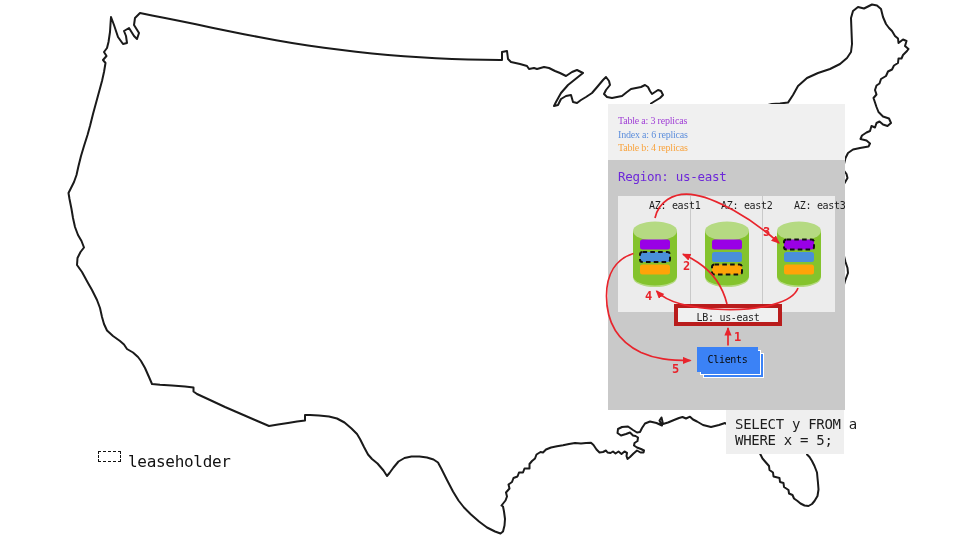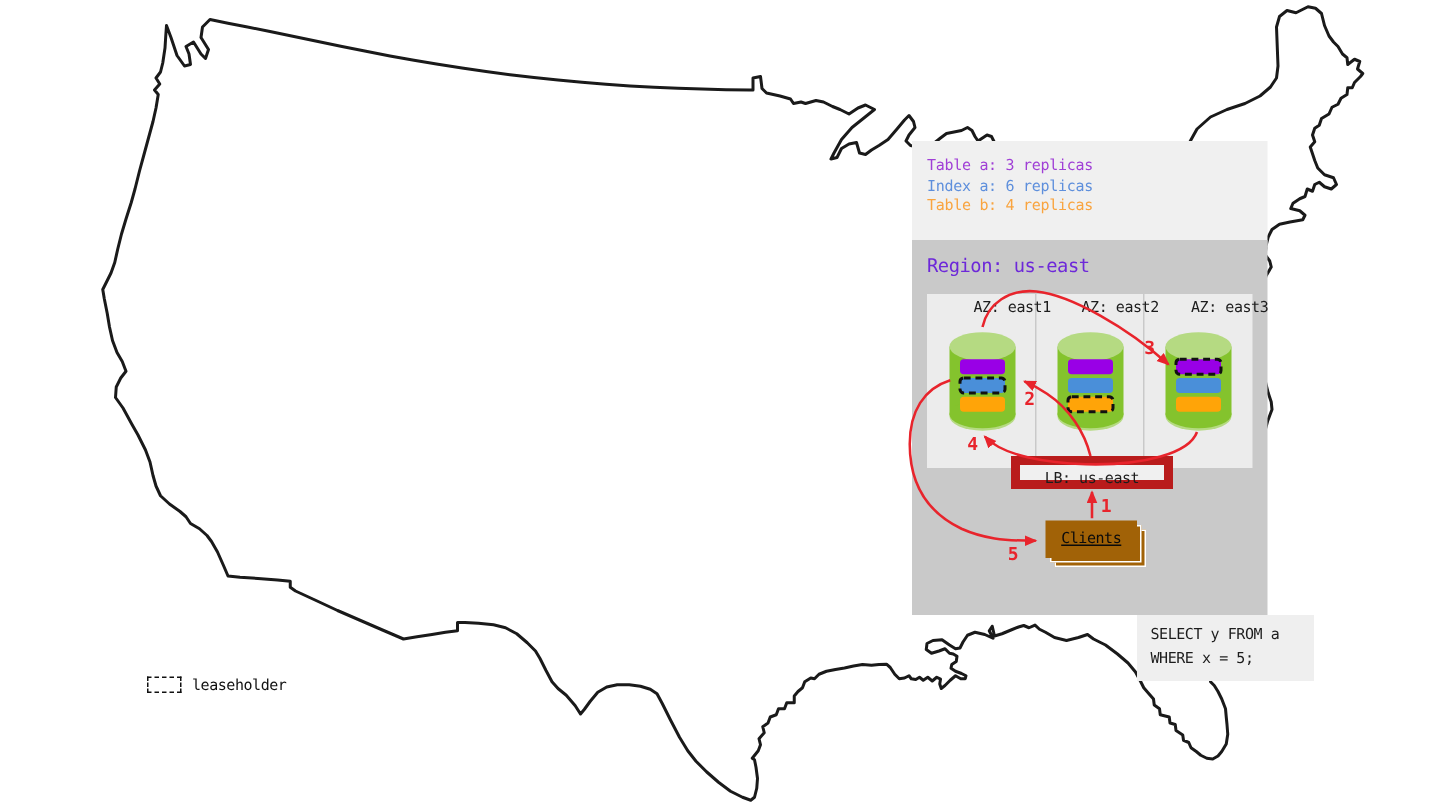--- a/index.html
+++ b/index.html
@@ -1,36 +1,36 @@
 <!DOCTYPE html>
 <html><head>
 <meta charset="utf-8">
 <style>
   html,body{margin:0;padding:0;background:#ffffff;}
   #stage{position:relative;width:960px;height:540px;overflow:hidden;background:#ffffff;
          font-family:"DejaVu Sans Mono","Liberation Mono",monospace;}
   #stage svg{position:absolute;left:0;top:0;pointer-events:none;}
   .box{position:absolute;}
-  #legend-box{left:608px;top:94px;width:237px;height:71px;background:#f0f0f0;}
+  #legend-box{left:608px;top:104px;width:237px;height:71px;background:#f0f0f0;font-family:Liberation Serif, serif;}
   .legend-row{position:absolute;left:10px;font-size:10px;letter-spacing:-0.2px;white-space:pre;}
   #region-box{left:608px;top:160px;width:237px;height:250px;background:#c9c9c9;}
   #region-title{position:absolute;left:10px;top:9px;font-size:12.5px;color:#6d28d9;letter-spacing:-0.3px;}
   #az-box{position:absolute;left:10px;top:36px;width:217px;height:116px;background:#ececec;}
   .az-divider{position:absolute;top:0;width:1px;height:116px;background:#c9c9c9;}
   .az-label{position:absolute;top:4px;width:72px;text-align:left;font-size:10px;color:#1d1d1d;letter-spacing:-0.3px;padding-left:31px;}
-  #lb-box{left:674px;top:304px;width:108px;height:22px;background:#f0f0f0;border:6px solid #b91c1c;
+  #lb-box{left:674px;top:304px;width:108px;height:22px;background:#f0f0f0;border:4px solid #b91c1c;
           box-sizing:border-box;text-align:center;font-size:10px;color:#1d1d1d;line-height:20px;letter-spacing:-0.3px;}
-  .client-layer{position:absolute;width:61px;height:25px;background:#a16207;box-sizing:border-box;text-decoration:underline;}
+  .client-layer{position:absolute;width:61px;height:25px;background:#3b82f6;box-sizing:border-box;}
   .client-back{border:1px solid #ffffff;}
   #client-front{left:697px;top:347px;text-align:center;font-size:10px;color:#0b0b0b;line-height:25px;letter-spacing:-0.3px;}
-  #sql-box{left:726px;top:410px;width:118px;height:43.5px;background:#efefef;font-size:10px;color:#1d1d1d;
-           line-height:16px;padding:6px 0 4px 9px;box-sizing:border-box;letter-spacing:-0.3px;white-space:pre;margin-left:32px;}
+  #sql-box{left:726px;top:410px;width:118px;height:43.5px;background:#efefef;font-size:14px;color:#1d1d1d;
+           line-height:16px;padding:6px 0 4px 9px;box-sizing:border-box;letter-spacing:-0.3px;white-space:pre;}
   #lh-legend{left:98px;top:451px;height:13px;}
   #lh-swatch{position:absolute;left:0;top:0;width:21px;height:9px;border:1.6px dashed #111;background:transparent;}
-  #lh-label{position:absolute;left:30px;top:1px;font-size:10px;color:#111;letter-spacing:-0.3px;}
+  #lh-label{position:absolute;left:30px;top:1px;font-size:16px;color:#111;letter-spacing:-0.3px;}
   .step{position:absolute;transform:translate(-50%,-50%);color:#E8242C;font-size:12px;font-weight:bold;}
 </style>
 </head>
 <body>
 
 <div id="stage">
 
   <svg width="960" height="540" viewBox="0 0 960 540">
     <path d="M111 17 L114 25 L118 37 L123 44 L127 43 L126 36 L124 31 L129 28 L134 36 L137 39 L139 33 L134 25 L135 18 L140 13 L152 15.5 L165 18 L180 21 L196 24.3 L212 27.7 L228 31 L244 34.2 L260 37.3 L276 40.2 L292 42.9 L308 45.4 L324 47.7 L340 49.8 L356 51.7 L372 53.4 L388 54.9 L404 56.2 L420 57.3 L436 58.2 L452 58.9 L468 59.4 L484 59.8 L500 60 L502 60 L502 52 L507 51 L508 59 L511 62 L520 64 L527 66 L529 69 L534 68 L537 69 L544 67 L549 68 L555 71 L560 73 L566 76 L572 72 L577 70 L583 73 L578 77 L568 85 L561 93 L556 102 L554 106 L558 105 L561 99 L566 96 L571 95 L573 102 L577 103 L581 100 L586 97 L592 93 L598 86 L603 80 L606 77 L609 81 L610 85 L606 90 L604 94 L607 97 L612 98 L617 97 L622 96 L627 92 L631 89 L636 88 L641 87 L645 85 L648 87 L650 91 L652 94 L655 92 L658 90 L661 91 L663 95 L660 98 L655 101 L651 103.5 L655 110 L660 118 L668 125 L678 128 L688 124 L695 115 L700 110 L708 108 L718 112 L728 118 L738 120 L748 117 L756 111 L764 106 L772 104 L780 103.5 L788 102.6 L793 95 L798 86 L807 78 L818 73 L830 69 L840 64 L847 58 L851 52 L852 44 L851.5 31 L851 18 L853 11 L858 7 L864 8.5 L869 6 L872 4.5 L877 5.5 L881 9 L883 17 L886 24 L889 28 L892 31 L895 36 L898 38.5 L898.5 43 L903 39.5 L906.5 41 L905 46 L908.5 49 L907 51 L903 55 L901.5 58.5 L898.5 58.5 L898 63 L894 65.5 L892 69.5 L888 71.5 L886 76 L881 79 L879.5 83.5 L876.5 85.5 L875 90 L876.5 94.5 L873.5 98 L875 102.5 L876.5 107 L878.5 112 L883 116.5 L889 118.5 L891 123 L887.5 126 L883 124.5 L879.5 121.5 L876.5 123 L875 127.5 L871.5 126 L870 131 L866.5 132.5 L862 135.5 L860.5 139 L866.5 140.5 L870 143.5 L868.5 146.5 L860 148 L853 149.5 L848 153 L845.5 158 L844 164 L843.5 170 L846.5 174 L847.5 178 L844 184 L842 192 L841.5 203 L842 218 L842.5 235 L843 252 L845.5 262 L847.5 268 L848 273 L845 281 L842 292 L840 306 L838.5 322 L837 340 L834.5 358 L831 376 L827.5 392 L825 404 L823.5 412 L821 420 L818 428 L814 438 L810 446 L807.5 452 L807 454.5 L809.5 457 L812 461 L814.5 466 L817 472.5 L817.5 478 L818 483 L818.5 489.5 L817.5 496 L814.5 501 L812 504 L808.5 506 L804.5 505.5 L800.5 503.5 L797.5 501 L794 498.5 L792.5 495 L789 493.5 L788.5 490 L784 487 L783.5 483 L780 482 L779.5 478 L773.5 476.5 L773 472.5 L769.5 470 L769 466 L765.5 462 L762.5 458.5 L760.5 454.5 L757 448 L752 442 L745 436 L737 430 L729 426 L725 423 L719 425 L711 427 L703 425 L697 421.5 L693 419.5 L690 416.7 L686 418.5 L682.5 417 L679 418 L674 420 L668 422.5 L663 424 L661.5 417.5 L659.5 420.5 L662 425.5 L656.5 423 L650 421.5 L645 423.5 L642 428 L640 432 L637 432.5 L633 430 L628 426.5 L622 427 L618 429 L617.5 433 L621 435.5 L626 434 L630 432.5 L633 435.5 L635.5 436 L638 437.5 L637.5 441 L634.5 443 L634 445.5 L637 447.5 L641 449 L644 450.5 L643.5 452.5 L640.5 452.5 L637 450.5 L633.5 453.5 L630 457 L627.5 459 L626.5 456 L627 452.8 L624.5 451.5 L621.5 454 L618.5 451.5 L615.5 453.5 L613 451.5 L610.5 453 L607.5 452.5 L606 450.5 L603 452 L599.5 452.5 L596.5 449.5 L593.5 445 L591 442.8 L586 443 L581 443.5 L575 443 L569 444 L563 445.3 L557 446.3 L551 447.5 L546 449.5 L543 452.5 L540.5 452 L536.5 454.5 L535 458.5 L532 461 L529.5 464 L529.5 468.5 L524.5 468.5 L523 472.5 L519 472.5 L517.5 476.5 L513.5 478 L512 482 L508.5 484.5 L509.5 488.5 L506 492.5 L507 496.5 L505.5 500.5 L501.5 505.5 L503 506.5 L504 511.5 L505 519 L504.5 525.5 L503 531.5 L500.5 533.5 L495 531.5 L487 527.5 L479 521.5 L471 514.5 L464 507.5 L458.5 500.5 L453 491.5 L447 480 L441.5 469 L438 462.5 L433.5 459.5 L427 457.5 L419.5 456.5 L411.5 456.5 L404.5 458 L398.5 461.5 L393.5 467.5 L389.5 473 L387 476 L383.5 470.5 L377.5 463.5 L372 459 L368 454.5 L364 447 L360 439 L357 434 L351.5 428.5 L344.5 422.5 L337 418.5 L329 416.5 L319 415.5 L310 415 L305 415 L305 420.5 L297 421.5 L288 423 L278 424.5 L269 426 L255 420 L240 413.5 L225 407 L210 400 L197 394 L193.5 391.5 L193.5 387.5 L185 386.6 L172 385.6 L160 384.8 L152 384 L149 377 L145 368 L141 361 L138 357 L133 352.5 L127 349 L124 344.5 L120 341 L113 336 L107 330.5 L104 324 L102 317 L100 308 L97 300 L92 290 L88 283 L82 272 L77 265 L77.5 258 L80.5 252 L84 247.5 L81.5 241 L78 235 L75 227 L73 218 L71.5 209 L69.5 199 L68.5 193 L71 188 L74 182 L76.5 175 L78.5 166 L81 156 L84 146 L87.5 135 L90 126 L93 114 L96 103 L99 92 L102 81 L104 72 L105.5 63 L103 60 L106.5 56 L104 52 L107 48 L108.5 42 L110 32 L110.5 24 Z" fill="none" stroke="#1a1a1a" stroke-width="2" stroke-linejoin="round" stroke-linecap="round"></path>
   </svg>

